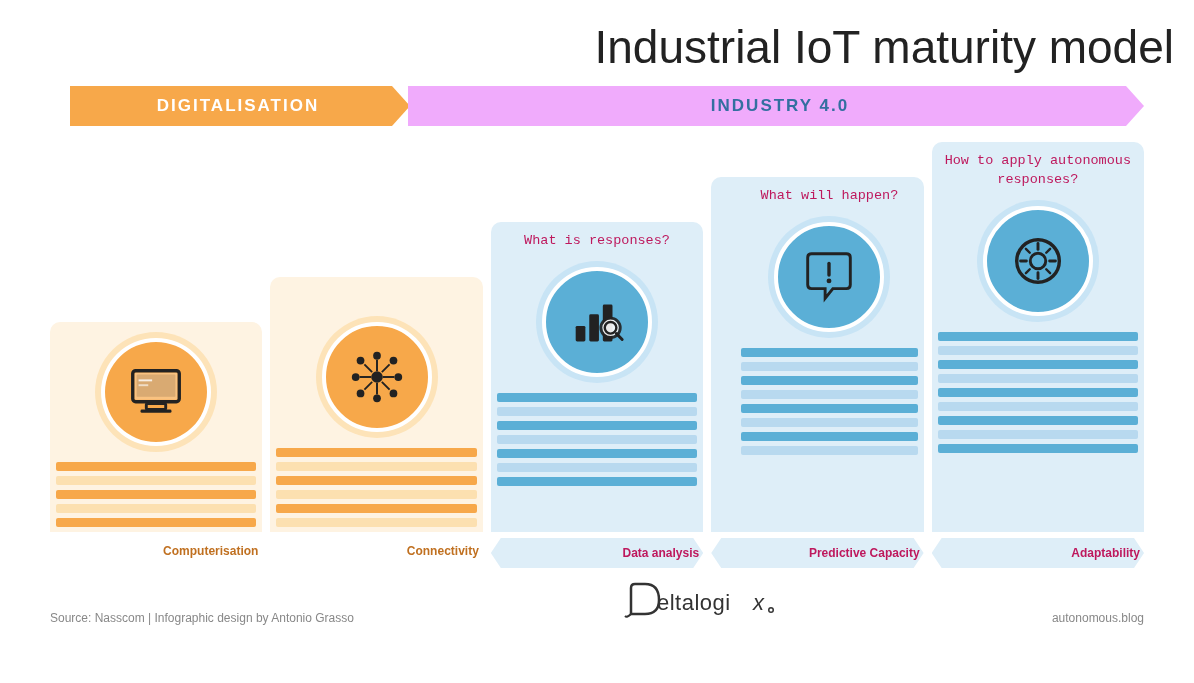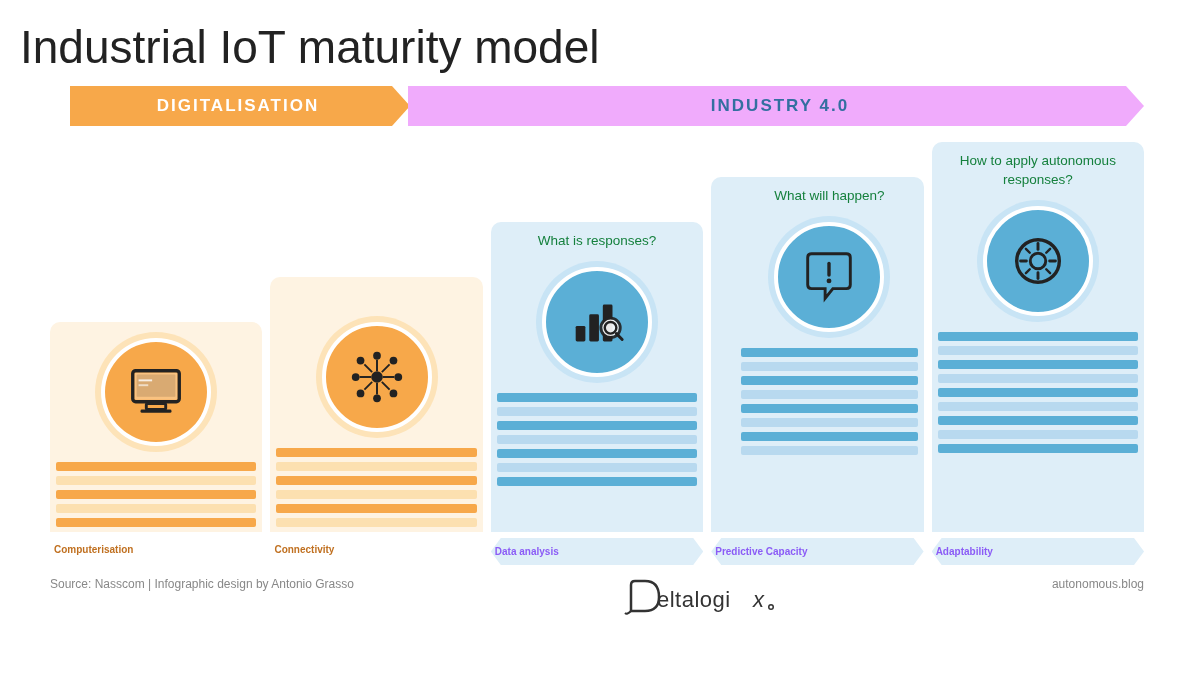--- a/index.html
+++ b/index.html
@@ -15,21 +15,21 @@
     .page {
       width: 1194px;
       height: 683px;
       background: #fff;
       position: relative;
       padding: 10px 20px;
     }
 
     
     .title {
-      text-align: left;
+      text-align: right;
       font-size: 46px;
       font-weight: 300;
       color: #222;
       margin-top: 10px;
       margin-bottom: 12px;
       letter-spacing: 0;
     }
 
     
     .banners {
@@ -112,67 +112,68 @@
     }
 
     .icon-circle-blue {
       background: #5bafd6;
       box-shadow: 0 0 0 6px #c8e4f5;
     }
 
     
     .question-text {
       font-size: 13.5px;
-      color: #15803d;
+      color: #be185d;
       text-align: center;
       padding: 10px 8px 0;
       line-height: 1.4;
+      font-family: Liberation Mono, monospace;
     }
 
     
     .col1 .col-inner { height: 210px; background: #fef3e2; }
     .col2 .col-inner { height: 255px; background: #fef3e2; }
     .col3 .col-inner { height: 310px; background: #deeef8; }
     .col4 .col-inner { height: 355px; background: #deeef8; padding-left: 24px; }
     .col5 .col-inner { height: 390px; background: #deeef8; }
 
     
     .labels {
       display: flex;
       padding: 0 30px;
       gap: 8px;
       margin-top: 6px;
     }
 
     .label-item {
       flex: 1;
-      text-align: left;
-      font-size: 10px;
+      text-align: right;
+      font-size: 12px;
       color: #333;
       padding: 6px 4px;
     }
 
     .label-orange {
       font-weight: 600;
       color: #c07020;
     }
 
     .label-blue {
       font-weight: 600;
-      color: #8b5cf6;
+      color: #be185d;
       background: #deeef8;
       clip-path: polygon(10px 0, calc(100% - 10px) 0, 100% 50%, calc(100% - 10px) 100%, 10px 100%, 0 50%);
       padding: 8px 4px;
     }
 
     
     .footer {
       display: flex;
       justify-content: space-between;
-      align-items: flex-start;
+      align-items: flex-end;
       padding: 8px 30px 0;
       margin-top: 4px;
     }
 
     .footer-left {
       font-size: 12px;
       color: #888;
     }
 
     .footer-right {

